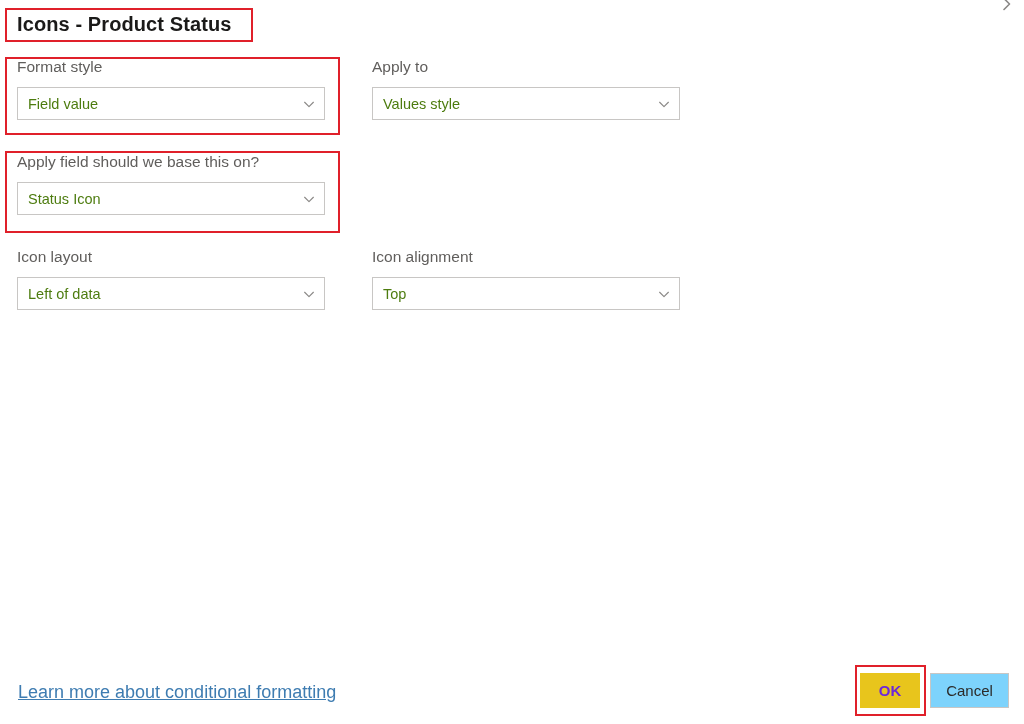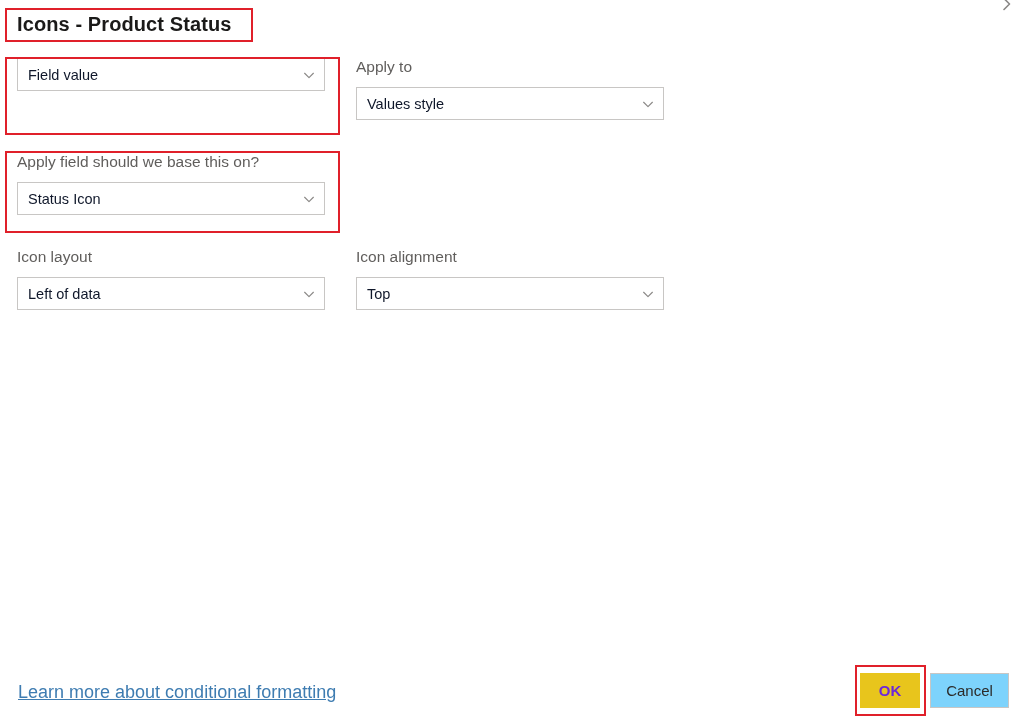--- a/index.html
+++ b/index.html
@@ -60,21 +60,21 @@
   }
   .field-row {
     position: relative;
     height: 95px;
   }
   .field {
     position: absolute;
     top: 0;
   }
   .field.col-left  { left: 17px;  width: 308px; }
-  .field.col-right { left: 356px; width: 308px; }
+  .field.col-right { left: 372px; width: 308px; }
 
   .field-label {
     font-size: 15.5px;
     color: #605e5c;
     line-height: 18px;
     margin-bottom: 11px;
     white-space: nowrap;
   }
 
   
@@ -83,21 +83,21 @@
     height: 33px;
     border: 1px solid #c8c6c4;
     background: #ffffff;
     box-sizing: border-box;
     display: flex;
     align-items: center;
     cursor: pointer;
   }
   .combobox .value {
     font-size: 14.5px;
-    color: #0f172a;
+    color: #4d7c0f;
     padding-left: 10px;
     flex: 1 1 auto;
     overflow: hidden;
     white-space: nowrap;
     text-overflow: ellipsis;
   }
   .combobox .chevron {
     flex: 0 0 auto;
     width: 30px;
     display: flex;
@@ -176,20 +176,21 @@
     </svg>
   </div>
 
   <div class="dialog-title">Icons - Product Status</div>
 
   <div class="form-area">
 
     <div class="field-row">
 
       <div class="field col-left">
+        <div class="field-label">Format style</div>
         <div class="combobox">
           <span class="value">Field value</span>
           <span class="chevron">
             <svg width="14" height="14" viewBox="0 0 16 16" aria-hidden="true">
               <path d="M3 6 L8 11 L13 6" fill="none" stroke="#8a8886" stroke-width="1.3" stroke-linecap="round" stroke-linejoin="round"></path>
             </svg>
           </span>
         </div>
       </div>
 

